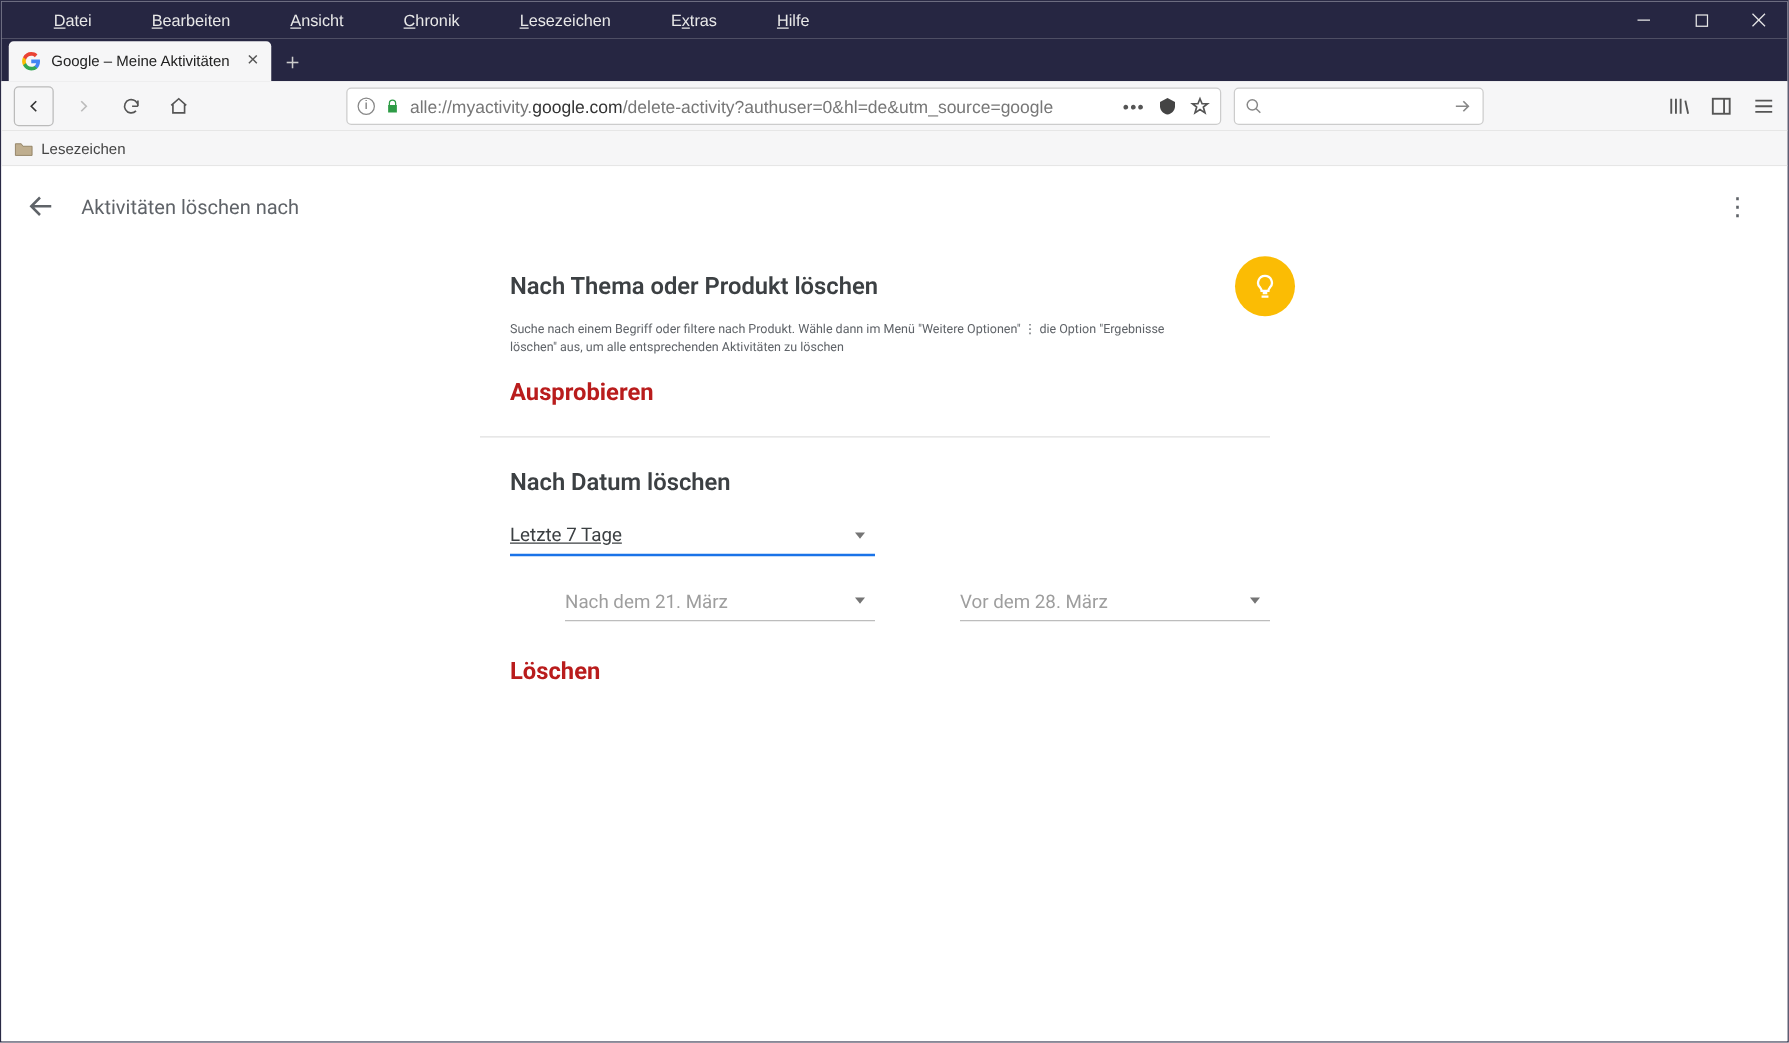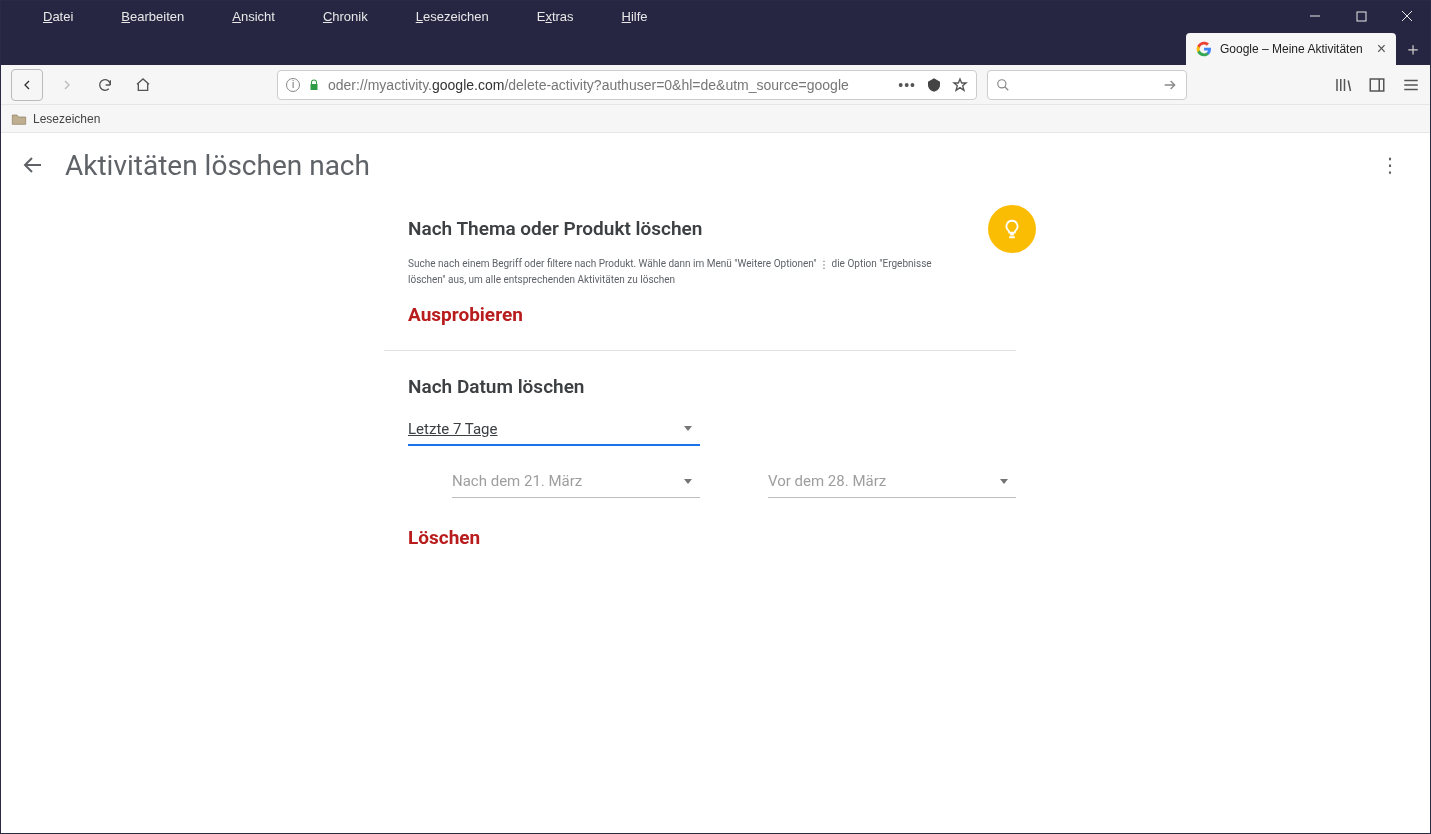--- a/index.html
+++ b/index.html
@@ -42,21 +42,20 @@
     color: #e8e8e8;
     font-size: 13px;
   }
 
   .tabstrip {
     background: #262642;
     height: 34px;
     display: flex;
     align-items: flex-end;
     padding-left: 6px;
-    justify-content: flex-end;
   }
   .tab {
     height: 32px;
     background: #f6f6f7;
     border-top-left-radius: 4px;
     border-top-right-radius: 4px;
     display: flex;
     align-items: center;
     padding: 0 10px;
     font-size: 12px;
@@ -153,21 +152,21 @@
   }
   .page-header {
     height: 64px;
     display: flex;
     align-items: center;
     padding: 0 20px;
     gap: 20px;
   }
   .page-header .back-arrow { color: #5f6368; }
   .page-header h1 {
-    font-size: 28px;
+    font-size: 16px;
     font-weight: 400;
     color: #5f6368;
     font-family: 'Segoe UI', Roboto, Arial, sans-serif;
   }
   .page-header .kebab {
     margin-left: auto;
     color: #5f6368;
     font-size: 20px;
     padding-right: 10px;
   }
@@ -301,21 +300,21 @@
   </div>
 
   <div class="urlbar">
     <span class="info-i">i</span>
     <span class="lock">
       <svg width="12" height="14" viewBox="0 0 24 24">
           <path fill="#2e9c46" d="M6 10V7a6 6 0 1 1 12 0v3h1v12H5V10h1zm2 0h8V7a4 4 0 1 0-8 0v3z"></path>
         </svg>
     </span>
     <span>
-      <span>oder://myactivity.</span><span class="url-domain">google.com</span><span>/delete-activity?authuser=0&amp;hl=de&amp;utm_source=google</span>
+      <span>alle://myactivity.</span><span class="url-domain">google.com</span><span>/delete-activity?authuser=0&amp;hl=de&amp;utm_source=google</span>
     </span>
     <span class="right-icons">
       <span style="letter-spacing:1px;color:#555;">•••</span>
       <span>
         <svg width="16" height="16" viewBox="0 0 24 24">
             <path fill="#444" d="M12 2L3 7v5c0 5 4 9 9 10 5-1 9-5 9-10V7l-9-5z"></path>
           </svg>
       </span>
       <span>
         <svg width="16" height="16" viewBox="0 0 24 24">

